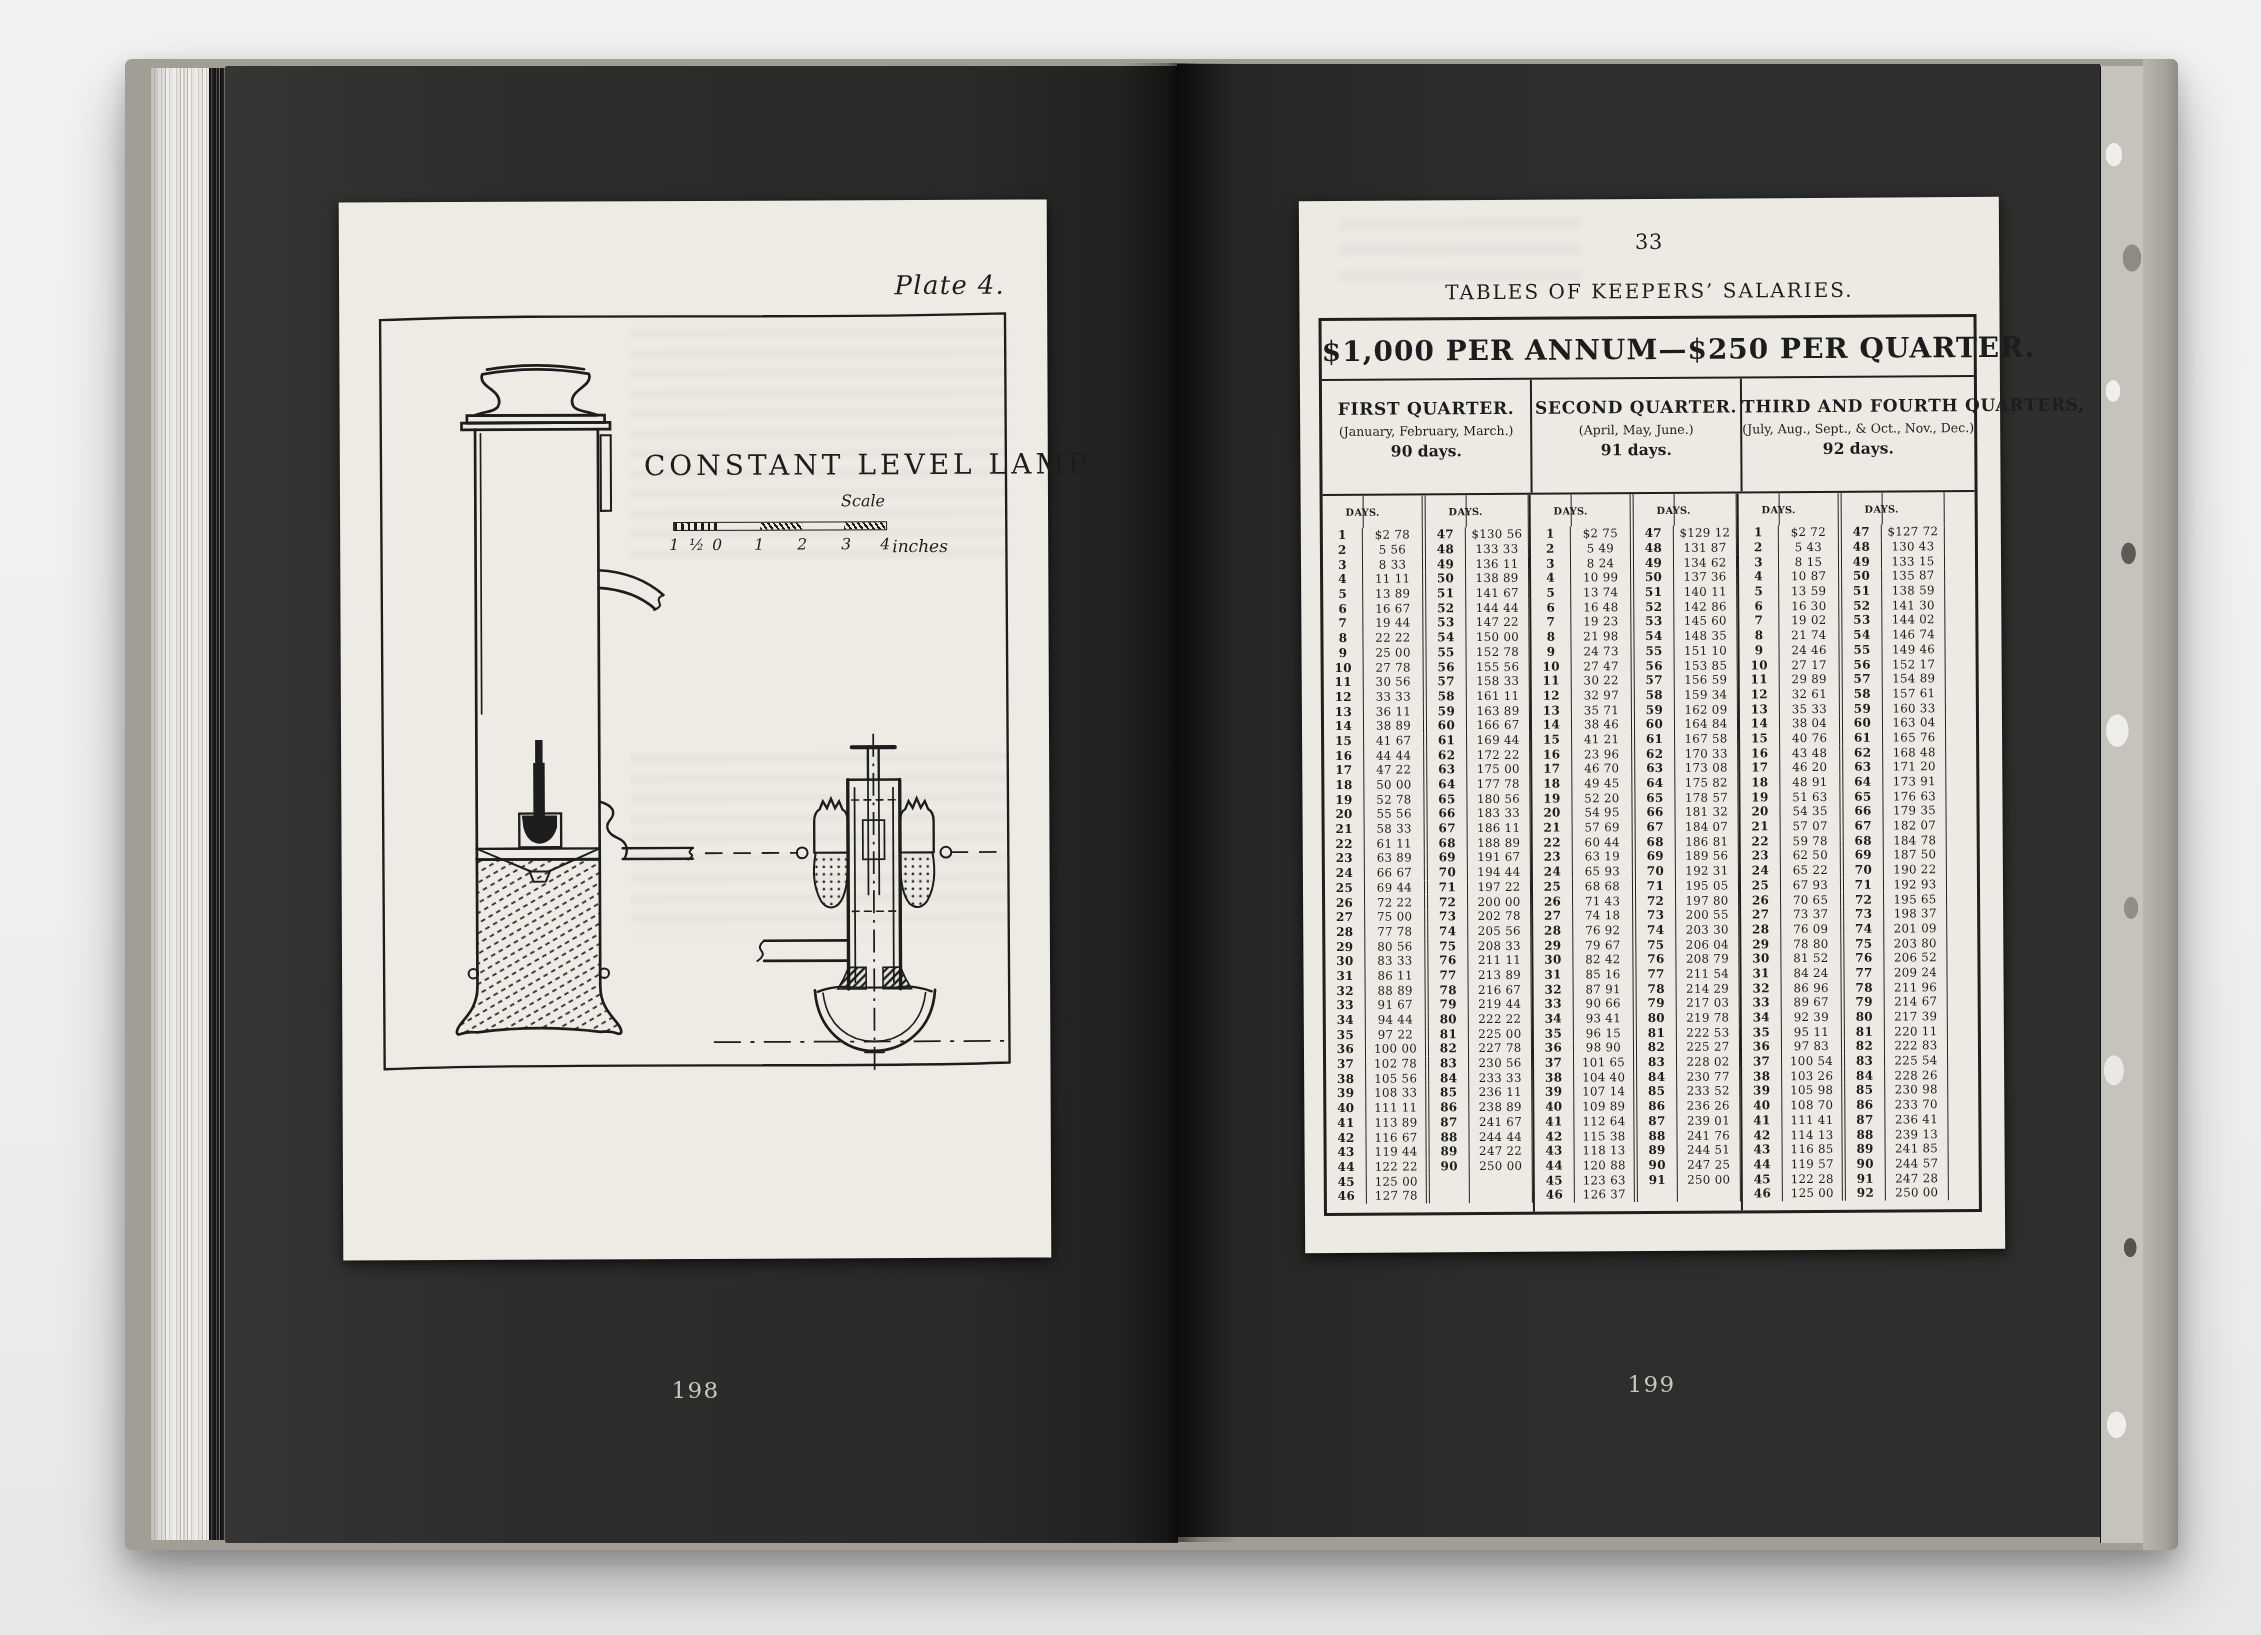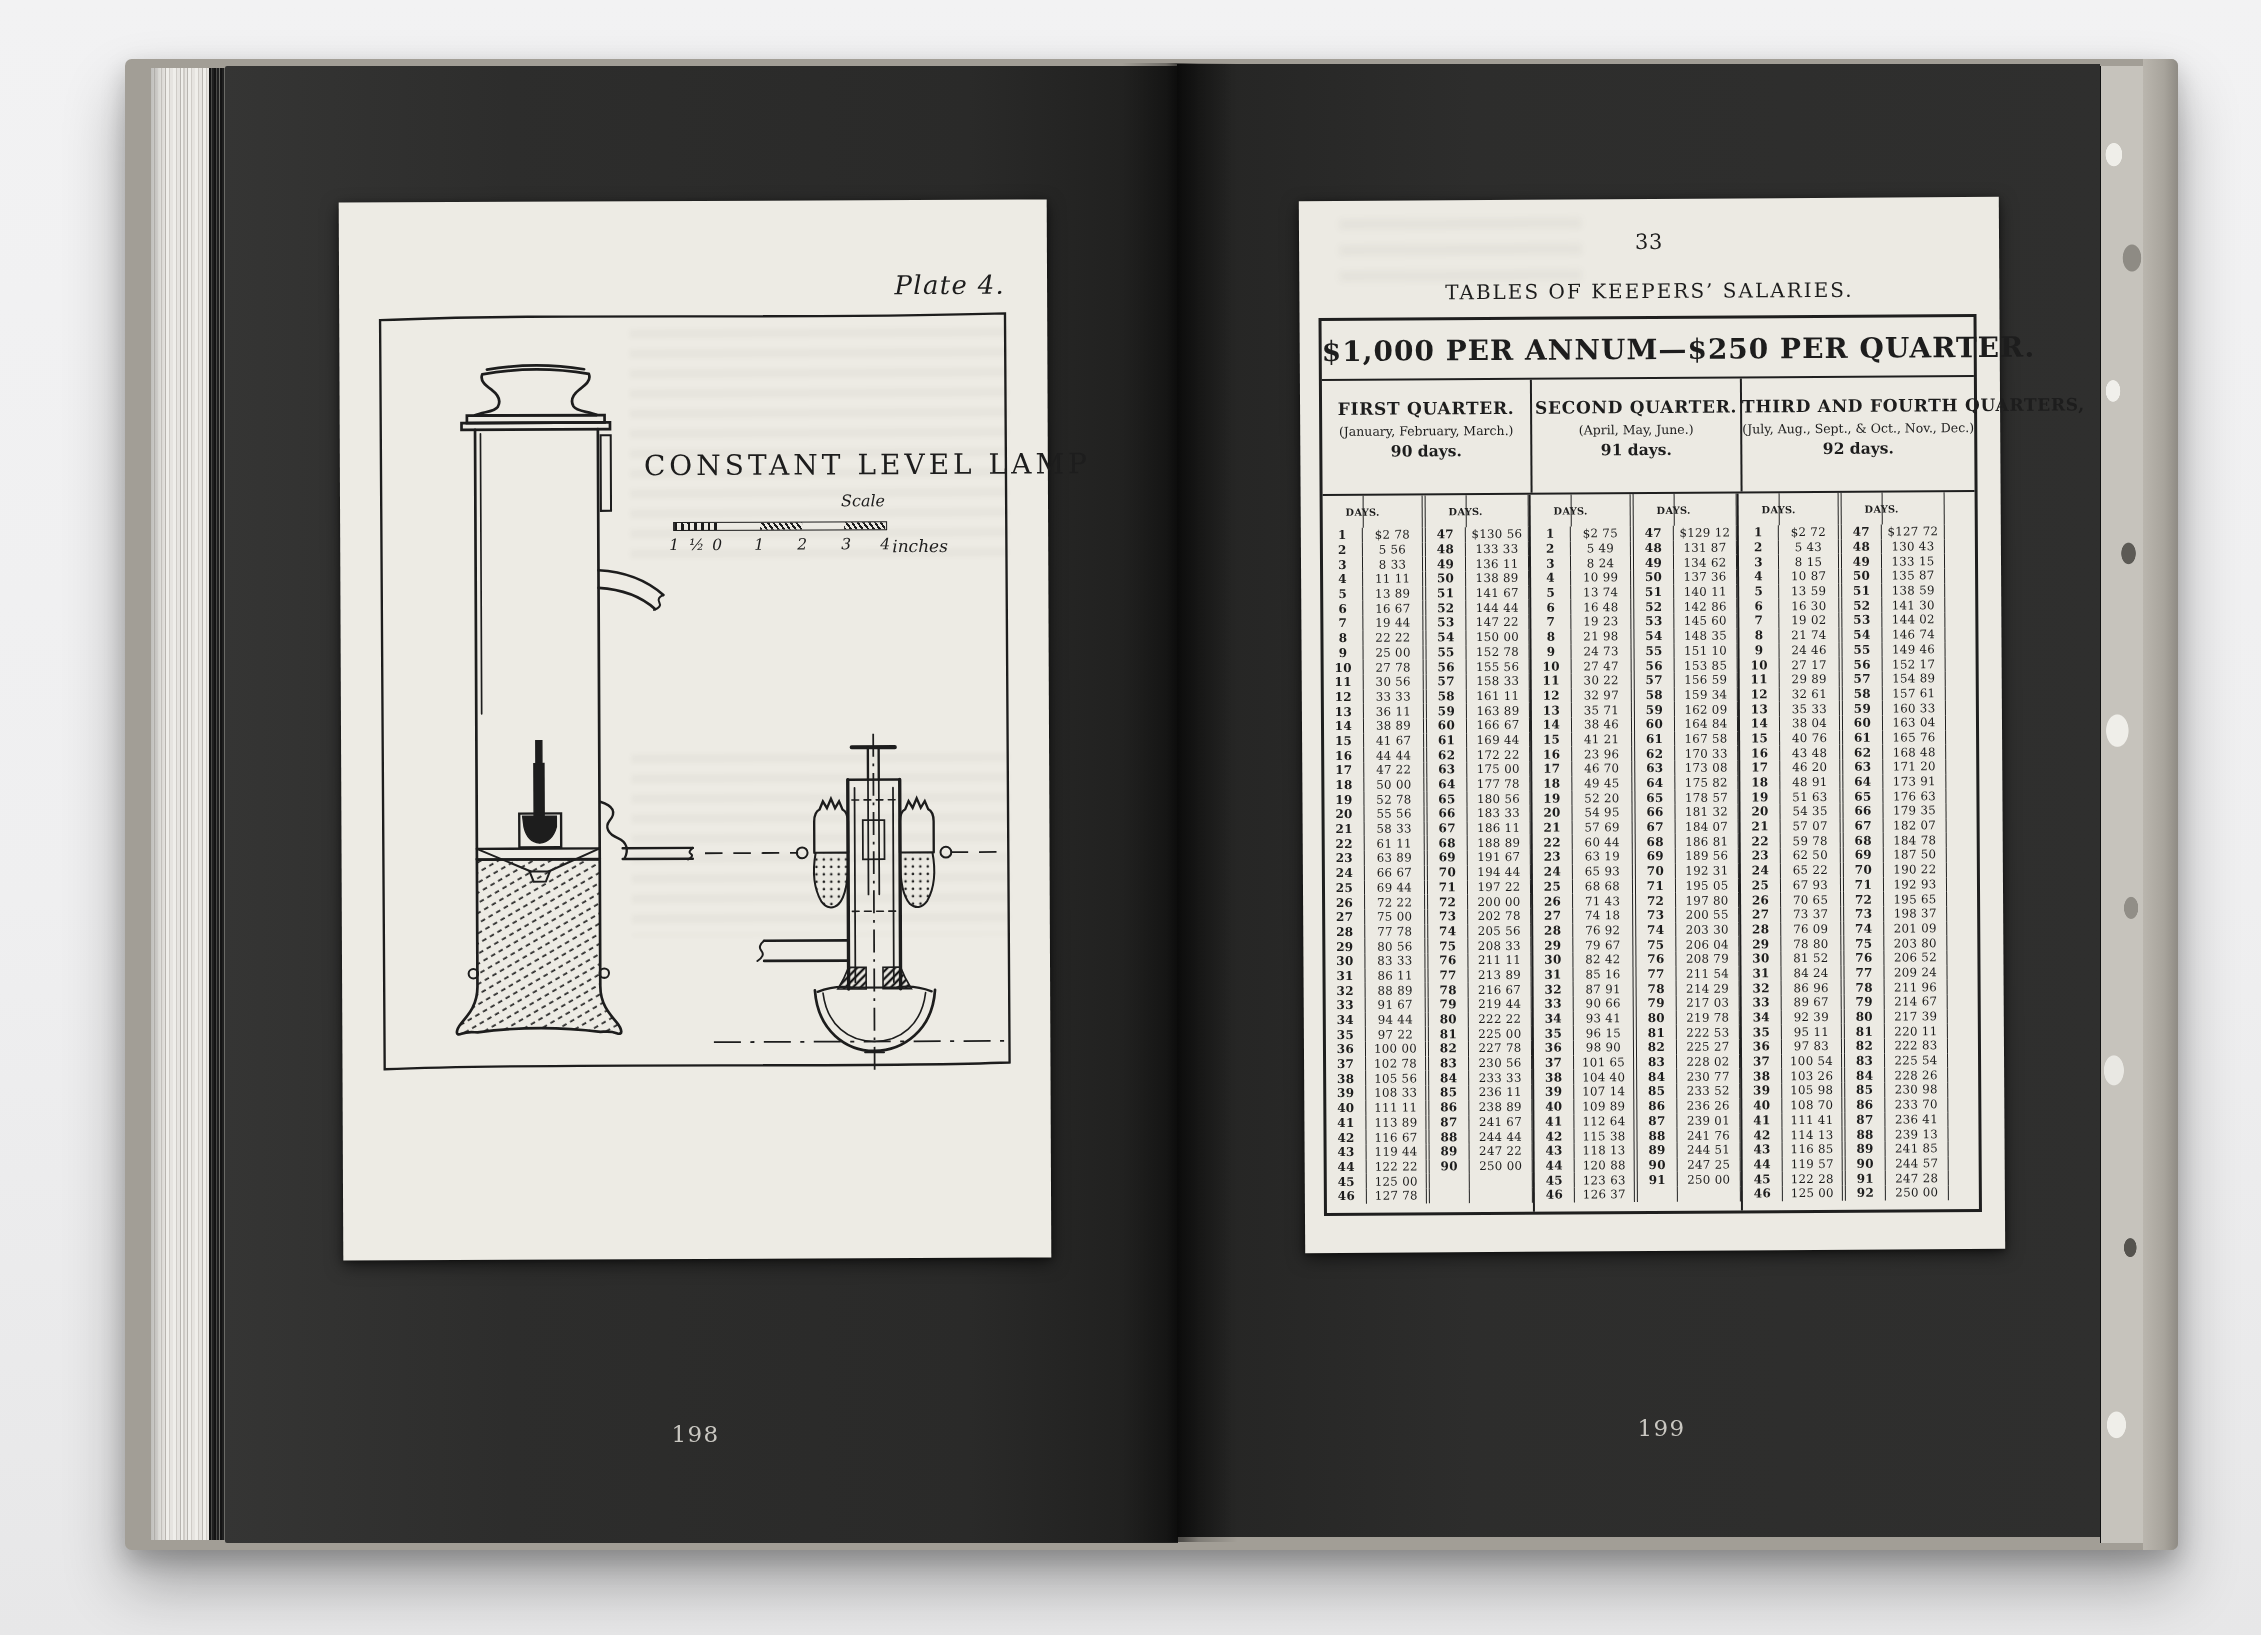--- a/index.html
+++ b/index.html
@@ -50,23 +50,23 @@
   .sb.s1{width:42px;} .sb.s3{width:42px;}
   .sb.s2{width:42px;background:repeating-linear-gradient(55deg,#1c1c1c 0 2px,transparent 2px 4.7px);}
   .sb.s4{width:41px;background:repeating-linear-gradient(55deg,#1c1c1c 0 2px,transparent 2px 4.7px);}
   .tk{position:absolute;top:335px;font-style:italic;font-size:15.5px;}
   .t0{left:329px;} .t1{left:349px;} .t2{left:372px;} .t3{left:414px;} .t4{left:457px;} .t5{left:501px;} .t6{left:540px;}
   .tk.unit{left:552px;top:336px;font-size:17px;}
   .ghost{position:absolute;opacity:.55;filter:blur(2px);pointer-events:none;
      background:repeating-linear-gradient(180deg,rgba(70,70,58,.07) 0 8.8px,rgba(0,0,0,0) 8.8px 20px);}
   .ghost.g1{left:290px;top:128px;width:378px;height:236px;}
   .ghost.g2{left:290px;top:553px;width:378px;height:182px;}
-  .pageno{position:absolute;color:#c9c7c1;font-size:23px;letter-spacing:1.3px;text-align:center;width:189px;margin-top:44px;}
+  .pageno{position:absolute;color:#c9c7c1;font-size:23px;letter-spacing:1.3px;text-align:center;width:189px;}
   .pageno.left{left:376px;top:1311px;}
-  .pageno.right{left:390px;top:1307px;}
+  .pageno.right{left:380px;top:1307px;}
 
   
   .sheet{position:absolute;left:125px;top:135px;width:700px;height:1052px;background:#eceae3;
      box-shadow:0 5.4px 17.5px rgba(0,0,0,.55),0 1.3px 5.4px rgba(0,0,0,.4);transform:rotate(-0.35deg);color:#1d1d1d;}
   .sheet-ghost{position:absolute;left:40px;top:17.5px;width:243px;height:74px;opacity:.5;filter:blur(3.4px);
      background:repeating-linear-gradient(180deg,rgba(80,80,66,.09) 0 10.8px,rgba(0,0,0,0) 10.8px 26px);}
   .folio{position:absolute;left:0;top:31px;width:100%;text-align:center;font-size:21px;letter-spacing:0.7px;}
   .sheet-heading{position:absolute;left:0;top:80px;width:100%;text-align:center;font-size:20px;letter-spacing:2px;}
   .salary-table{position:absolute;left:19px;top:117px;width:652px;border:3.4px solid #1f1f1f;background:#eceae3;}
   .banner{height:58px;border-bottom:2.7px solid #1f1f1f;text-align:center;font-size:28px;font-weight:700;

